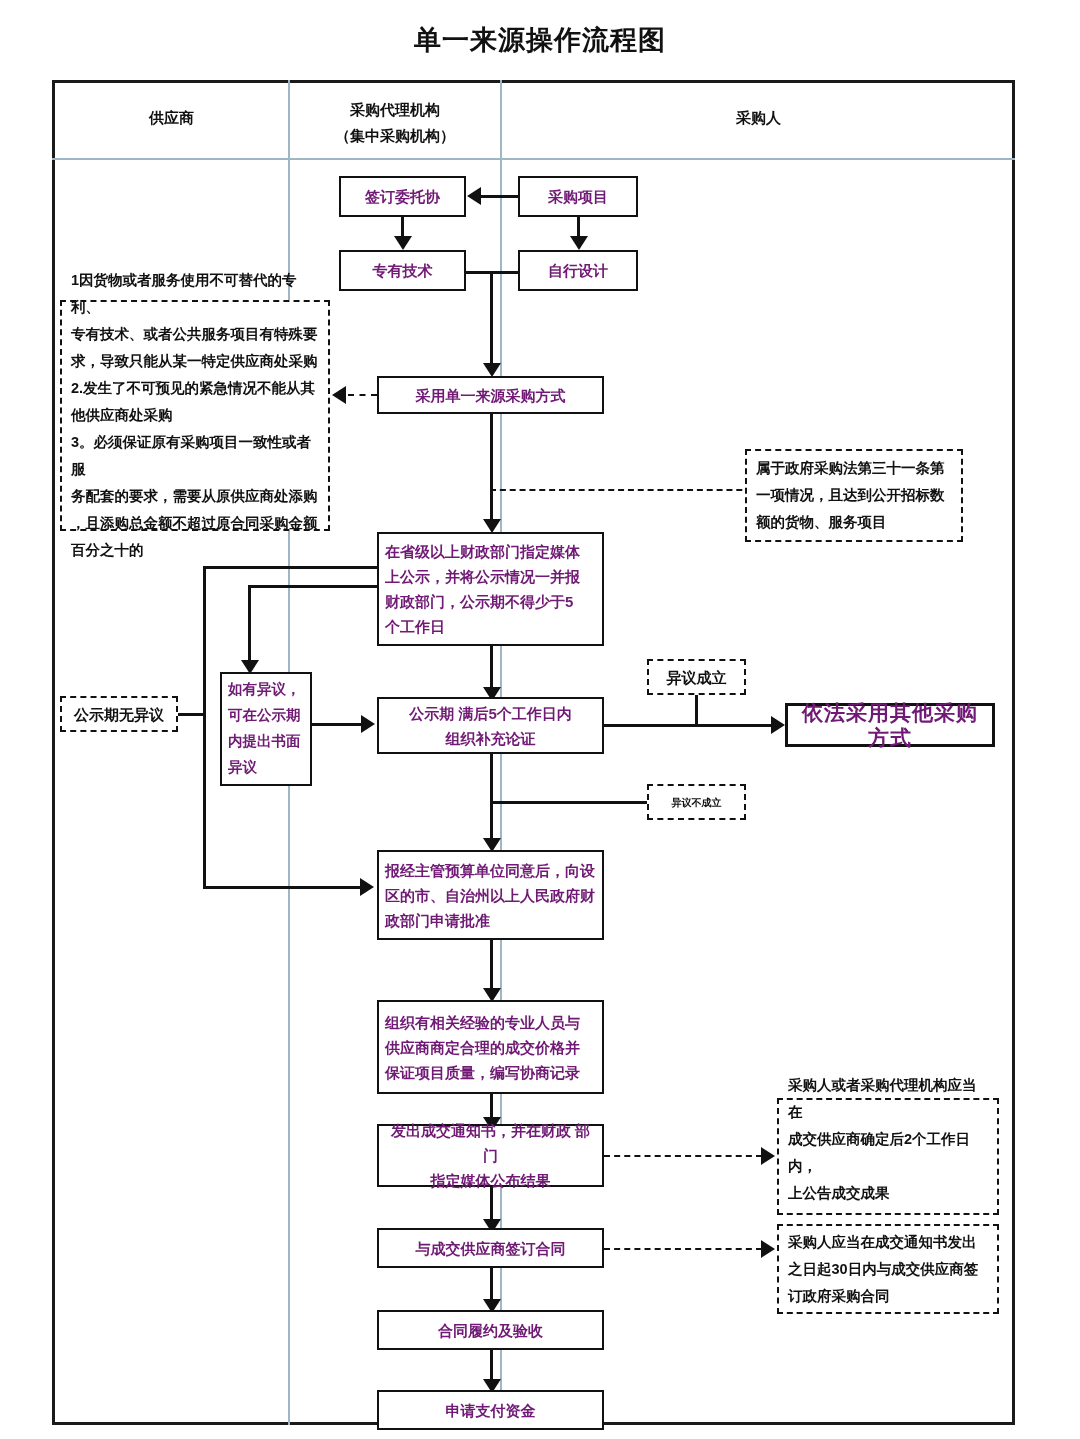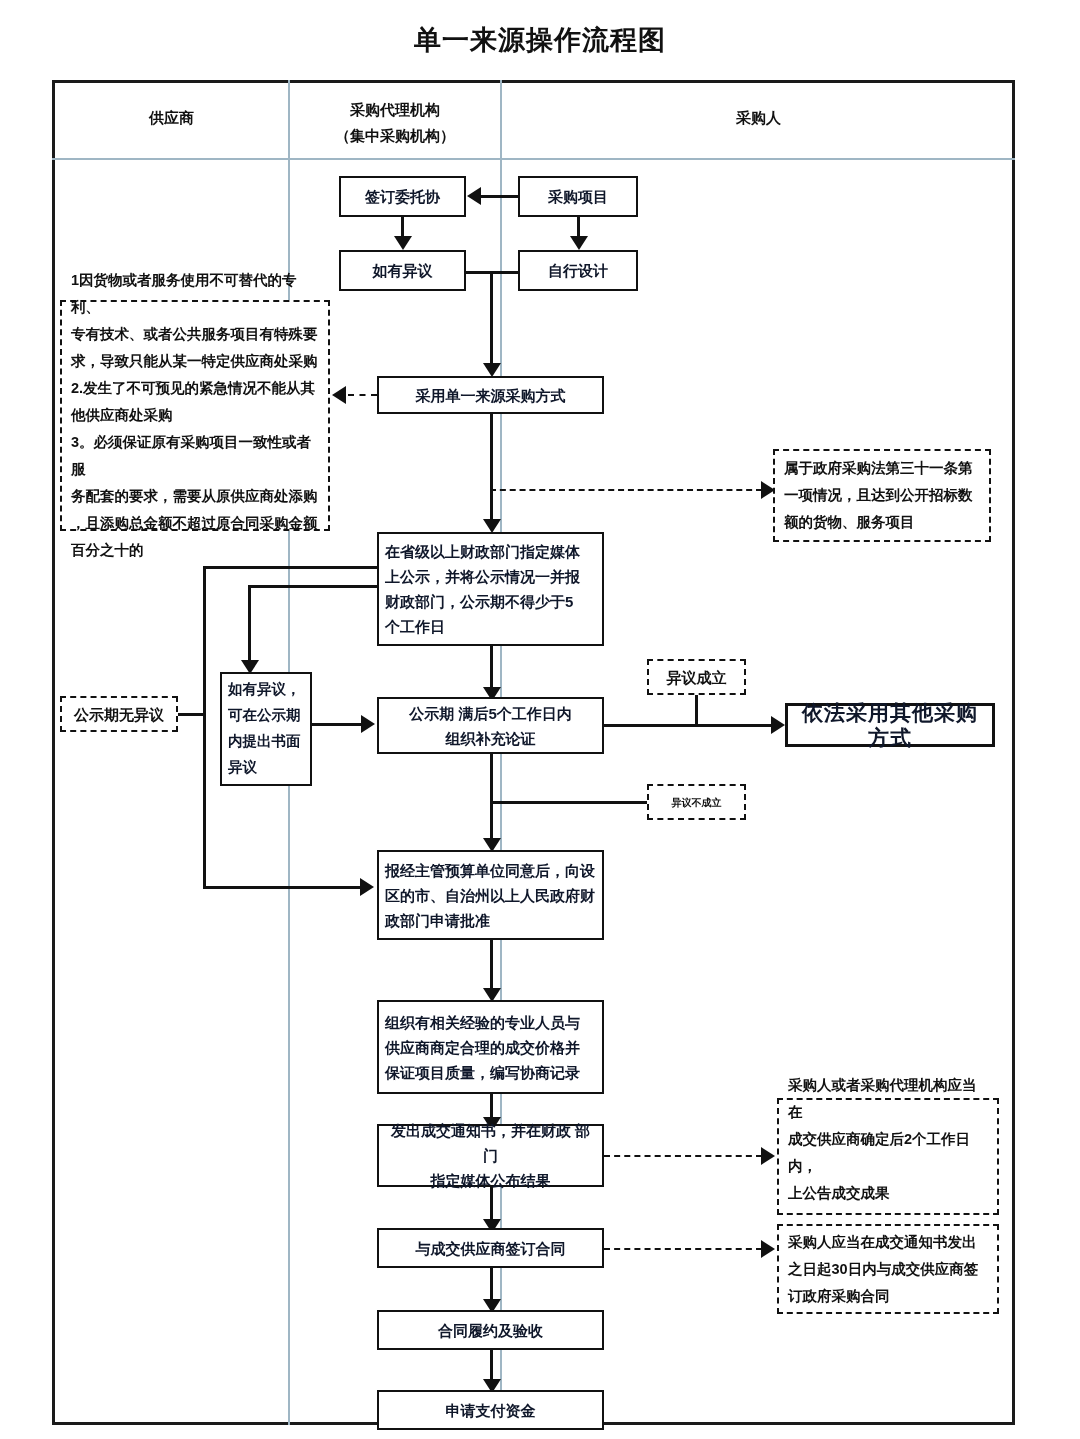--- a/index.html
+++ b/index.html
@@ -33,21 +33,21 @@
   #lane-title-0{left:55px;width:233px;top:105px;}
   #lane-title-1{left:290px;width:210px;}
   #lane-title-2{left:502px;width:513px;top:105px;}
 
   
   .node{
     position:absolute;box-sizing:border-box;background:#fff;
     border:2.5px solid #111;
     display:flex;align-items:center;justify-content:center;
     text-align:center;font-size:15px;line-height:25px;font-weight:bold;
-    color:#0f172a;padding:4px 6px;z-index:5;
+    color:#701a75;padding:4px 6px;z-index:5;
   }
   .node.leftalign{justify-content:flex-start;text-align:left;}
   .node.strong{border-width:3px;font-size:21px;letter-spacing:1px;}
   .note{
     position:absolute;box-sizing:border-box;background:#fff;
     border:2.5px dashed #111;
     display:flex;align-items:center;justify-content:center;
     text-align:left;font-size:14.5px;line-height:27px;font-weight:bold;
     color:#111;padding:6px 9px;z-index:5;
   }
@@ -93,21 +93,21 @@
   <div>（集中采购机构）</div>
 </div>
 <div class="lane-title" id="lane-title-2">采购人</div>
 
 <div class="node" style="left:339px;top:176px;width:127px;height:41px;">签订委托协</div>
 <div class="node" style="left:518px;top:176px;width:120px;height:41px;">采购项目</div>
 
 <div class="ln lnh" style="left:481px;top:195px;width:37px;"></div>
 <div class="arrow-l" style="left:467px;top:187px;"></div>
 
-<div class="node" style="left:339px;top:250px;width:127px;height:41px;">如有异议</div>
+<div class="node" style="left:339px;top:250px;width:127px;height:41px;">专有技术</div>
 <div class="node" style="left:518px;top:250px;width:120px;height:41px;">自行设计</div>
 
 <div class="ln lnv" style="left:401px;top:217px;height:20px;"></div>
 <div class="arrow-d" style="left:394px;top:236px;"></div>
 
 <div class="ln lnv" style="left:577px;top:217px;height:20px;"></div>
 <div class="arrow-d" style="left:570px;top:236px;"></div>
 
 <div class="ln lnh" style="left:466px;top:271px;width:52px;"></div>
 <div class="ln lnv" style="left:490px;top:271px;height:93px;"></div>
@@ -125,21 +125,21 @@
     <div>3。必须保证原有采购项目一致性或者服</div>
     <div>务配套的要求，需要从原供应商处添购</div>
     <div>，且添购总金额不超过原合同采购金额</div>
     <div>百分之十的</div>
   </div>
 </div>
 
 <div class="dash-h" style="left:348px;top:394px;width:29px;"></div>
 <div class="arrow-l" style="left:332px;top:386px;"></div>
 
-<div class="note" style="left:773px;top:449px;width:218px;height:93px;">
+<div class="note" style="left:745px;top:449px;width:218px;height:93px;">
   <div class="inner">
     <div>属于政府采购法第三十一条第</div>
     <div>一项情况，且达到公开招标数</div>
     <div>额的货物、服务项目</div>
   </div>
 </div>
 <div class="dash-h" style="left:490px;top:489px;width:272px;"></div>
 <div class="arrow-r" style="left:761px;top:481px;"></div>
 
 <div class="ln lnv" style="left:490px;top:414px;height:106px;"></div>

